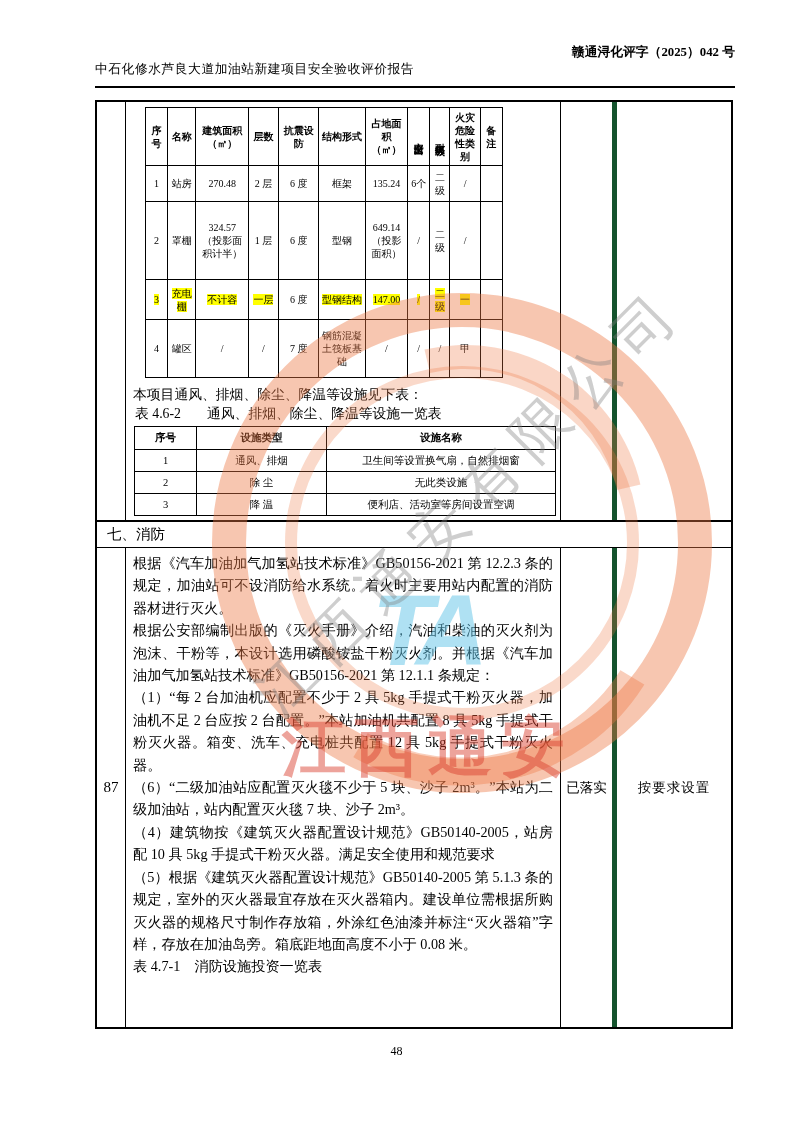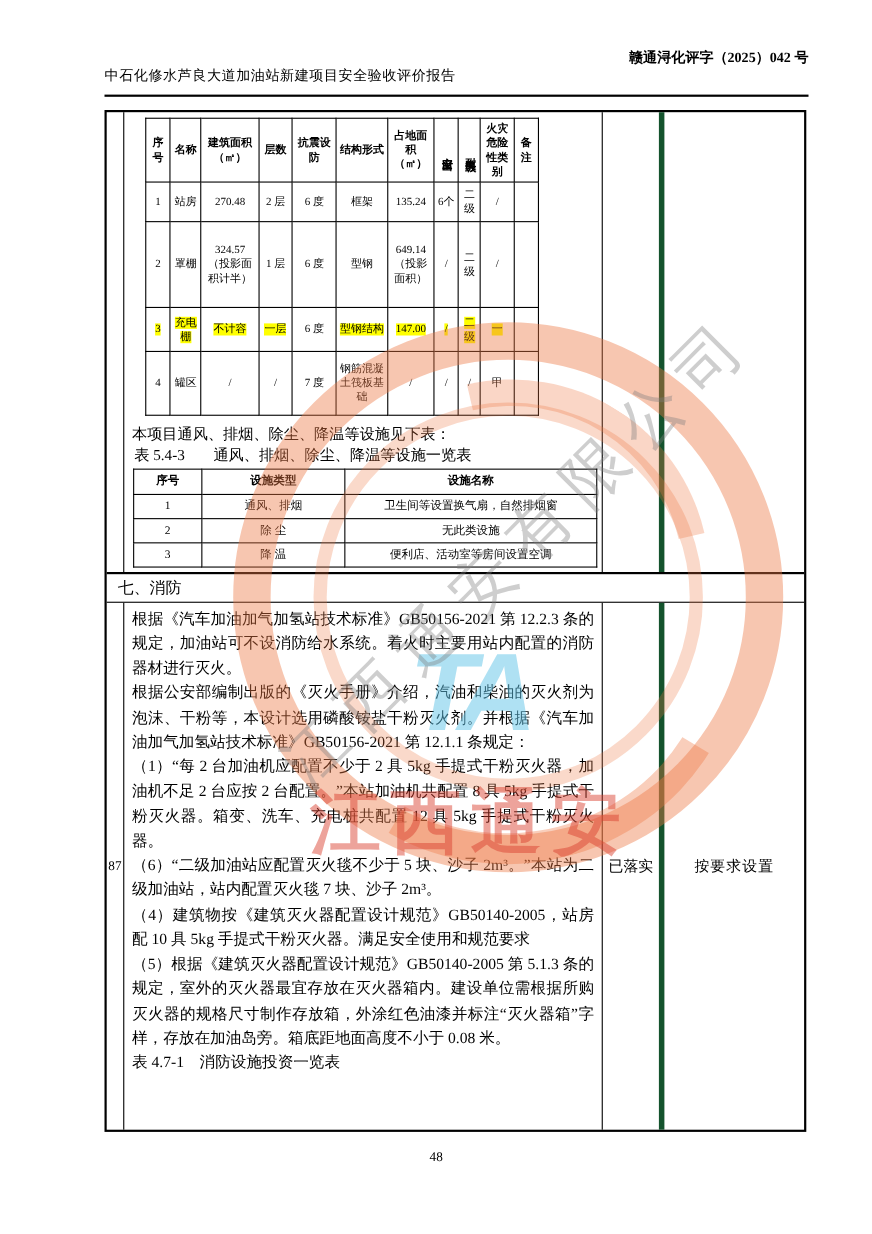--- a/index.html
+++ b/index.html
@@ -9,21 +9,21 @@
   }
   
   .hdr-left{position:absolute;left:95px;top:61px;font-size:12.8px;font-weight:normal;letter-spacing:.5px;}
   .hdr-right{position:absolute;right:58px;top:44px;font-size:12.8px;font-weight:bold;}
   .hdr-rule{position:absolute;left:95px;top:86px;width:640px;height:2px;background:#000;}
   
   .outer{position:absolute;left:95px;top:100px;width:638px;height:929px;border:2px solid #000;box-sizing:border-box;display:flex;flex-direction:column;}
   .rowA{height:420px;display:flex;border-bottom:2px solid #000;box-sizing:border-box;}
   .rowB{height:26px;border-bottom:1px solid #000;box-sizing:border-box;display:flex;align-items:center;padding-left:10px;font-size:14.5px;font-weight:normal;}
   .rowC{flex:1;display:flex;min-height:0;}
-  .cNum{width:16px;border-right:1px solid #000;box-sizing:border-box;display:flex;align-items:center;justify-content:center;font-size:12px;text-align:right;}
+  .cNum{width:29px;border-right:1px solid #000;box-sizing:border-box;display:flex;align-items:center;justify-content:center;font-size:15px;text-align:right;}
   .cMain{width:435px;border-right:1px solid #000;box-sizing:border-box;position:relative;padding:4px 7px 0 7px;overflow:hidden;}
   .cStat{width:56px;border-right:5px solid #14532d;box-sizing:border-box;display:flex;align-items:center;justify-content:center;font-size:13.5px;}
   .cReq{flex:1;display:flex;align-items:center;justify-content:center;font-size:13.5px;letter-spacing:1px;}
   
   table{border-collapse:collapse;table-layout:fixed;}
   th,td{border:1px solid #000;padding:1px 2px;text-align:center;vertical-align:middle;word-break:break-all;line-height:1.3;}
   .btable{margin:1px 0 0 12px;font-size:10px;width:358px;}
   .btable th{font-weight:bold;}
   .btable thead tr{height:58px;}
   .btable tbody tr:nth-child(1){height:36px;}
@@ -148,21 +148,21 @@
                 <td>/</td>
                 <td>/</td>
                 <td>甲</td>
                 <td></td>
               </tr>
             </tbody>
         </table>
 
         <div class="vent-intro">本项目通风、排烟、除尘、降温等设施见下表：</div>
         <div class="vent-caption">
-          <span>表 5.4-3</span><span class="gap"></span><span>通风、排烟、除尘、降温等设施一览表</span>
+          <span>表 4.6-2</span><span class="gap"></span><span>通风、排烟、除尘、降温等设施一览表</span>
         </div>
 
         <table class="vtable">
           <colgroup>
               <col style="width:62px">
               <col style="width:130px">
               <col style="width:229px">
             </colgroup>
           <thead>
               <tr>

